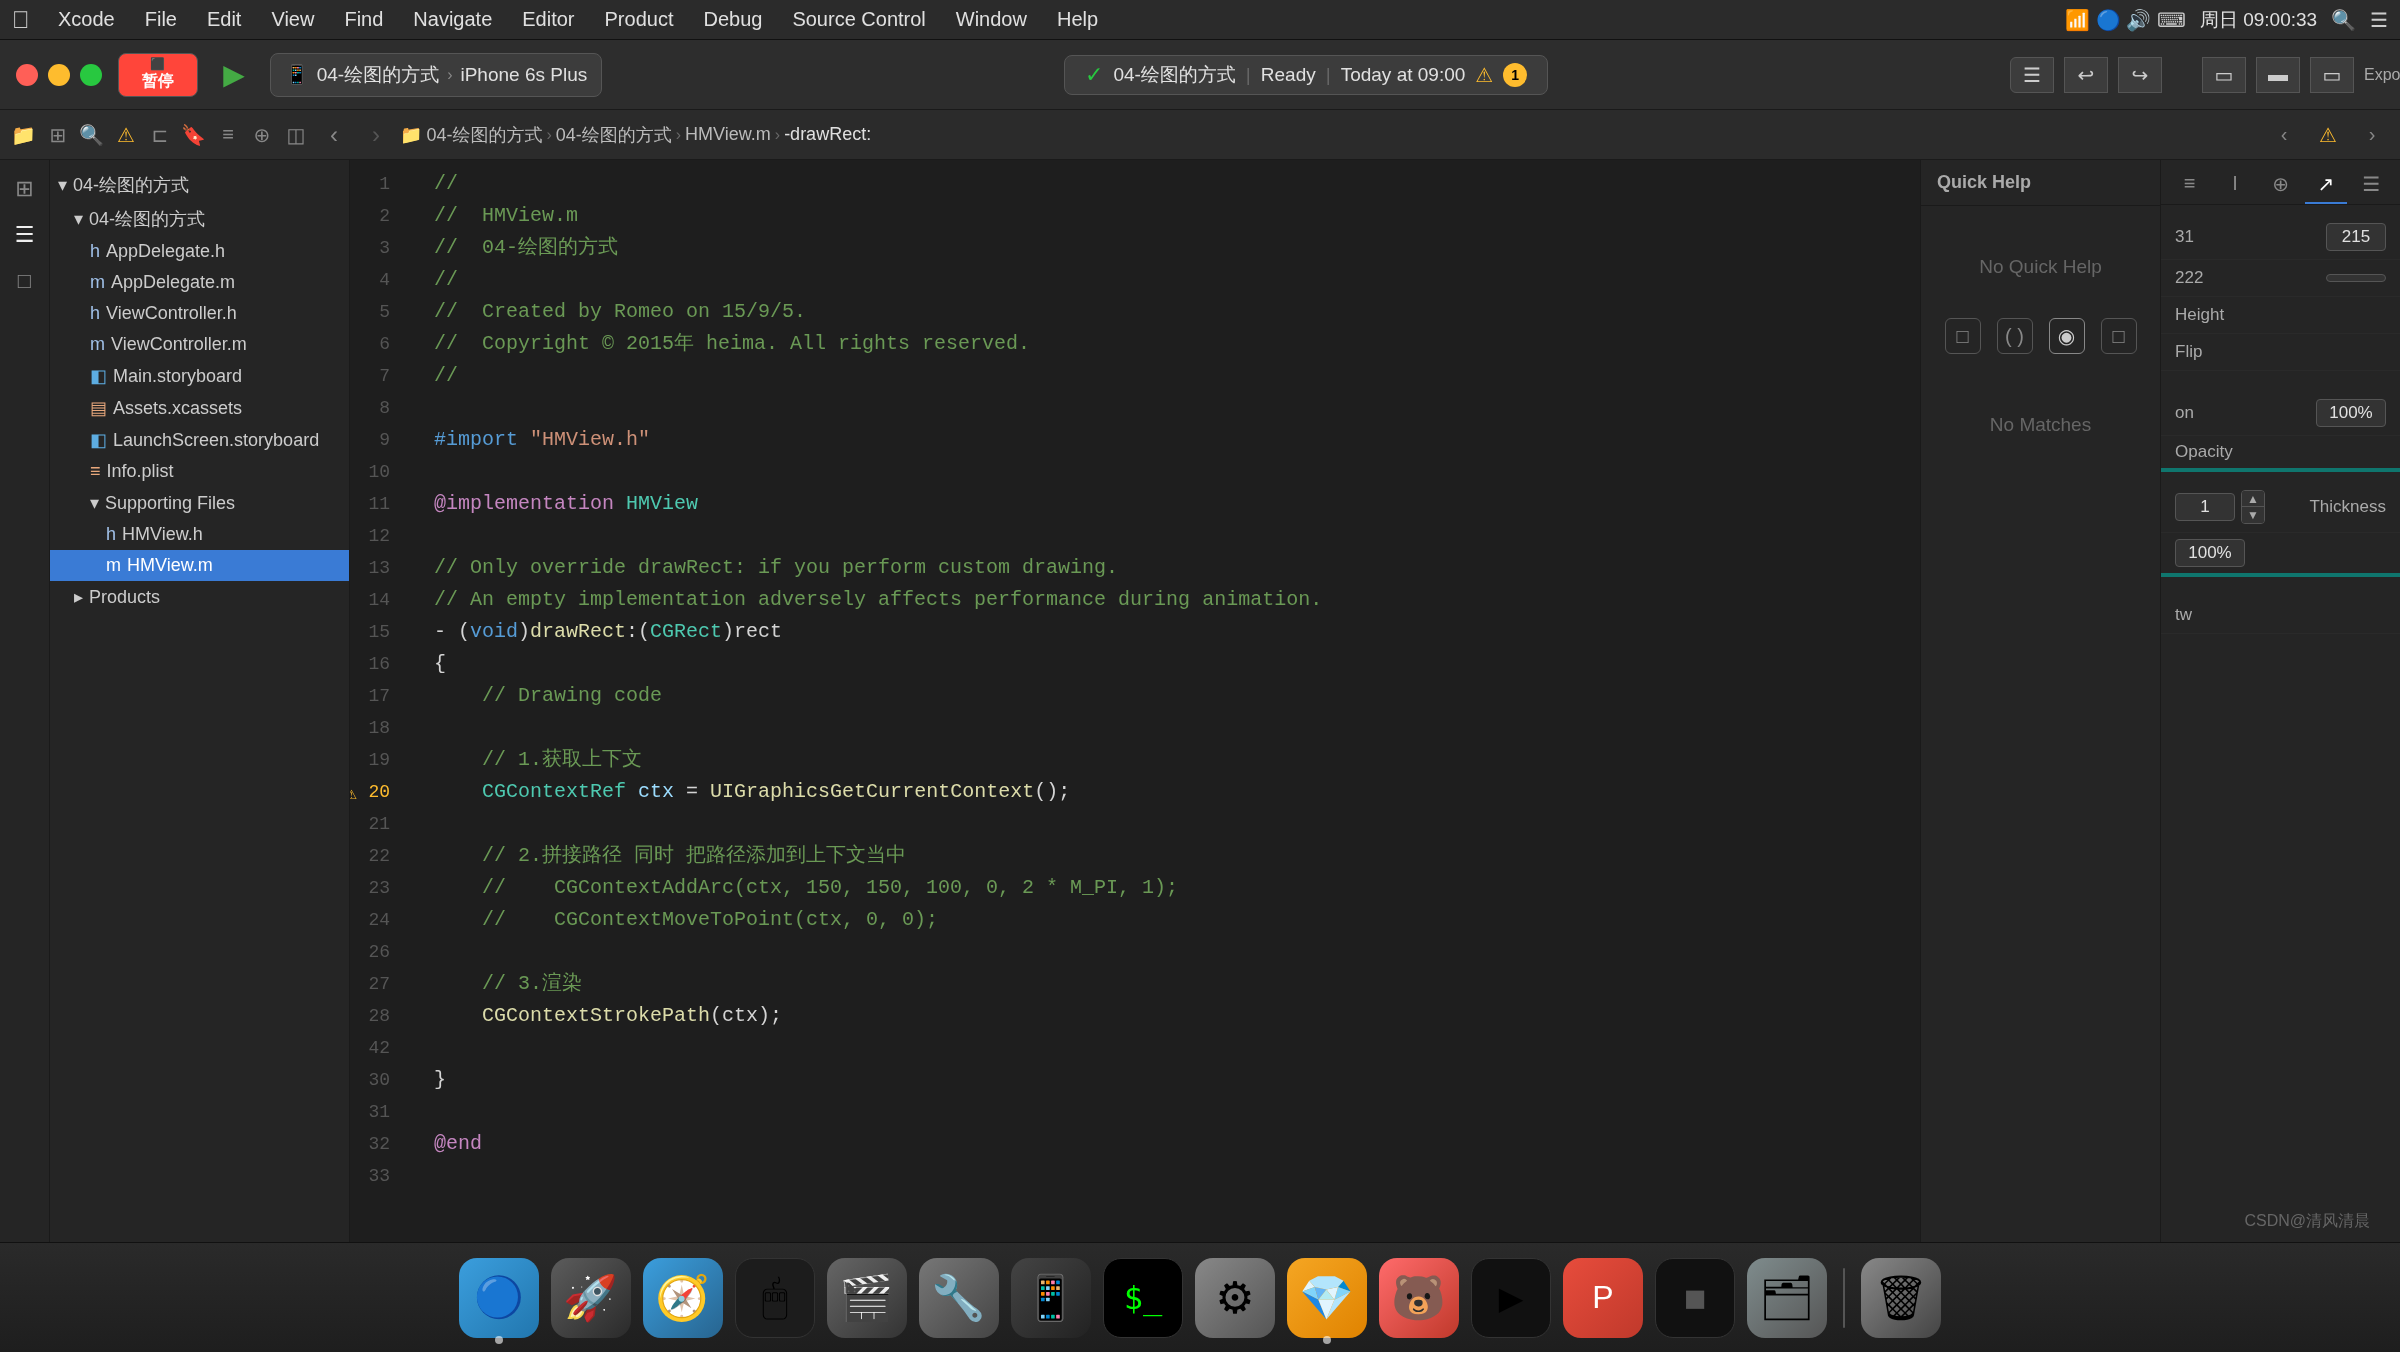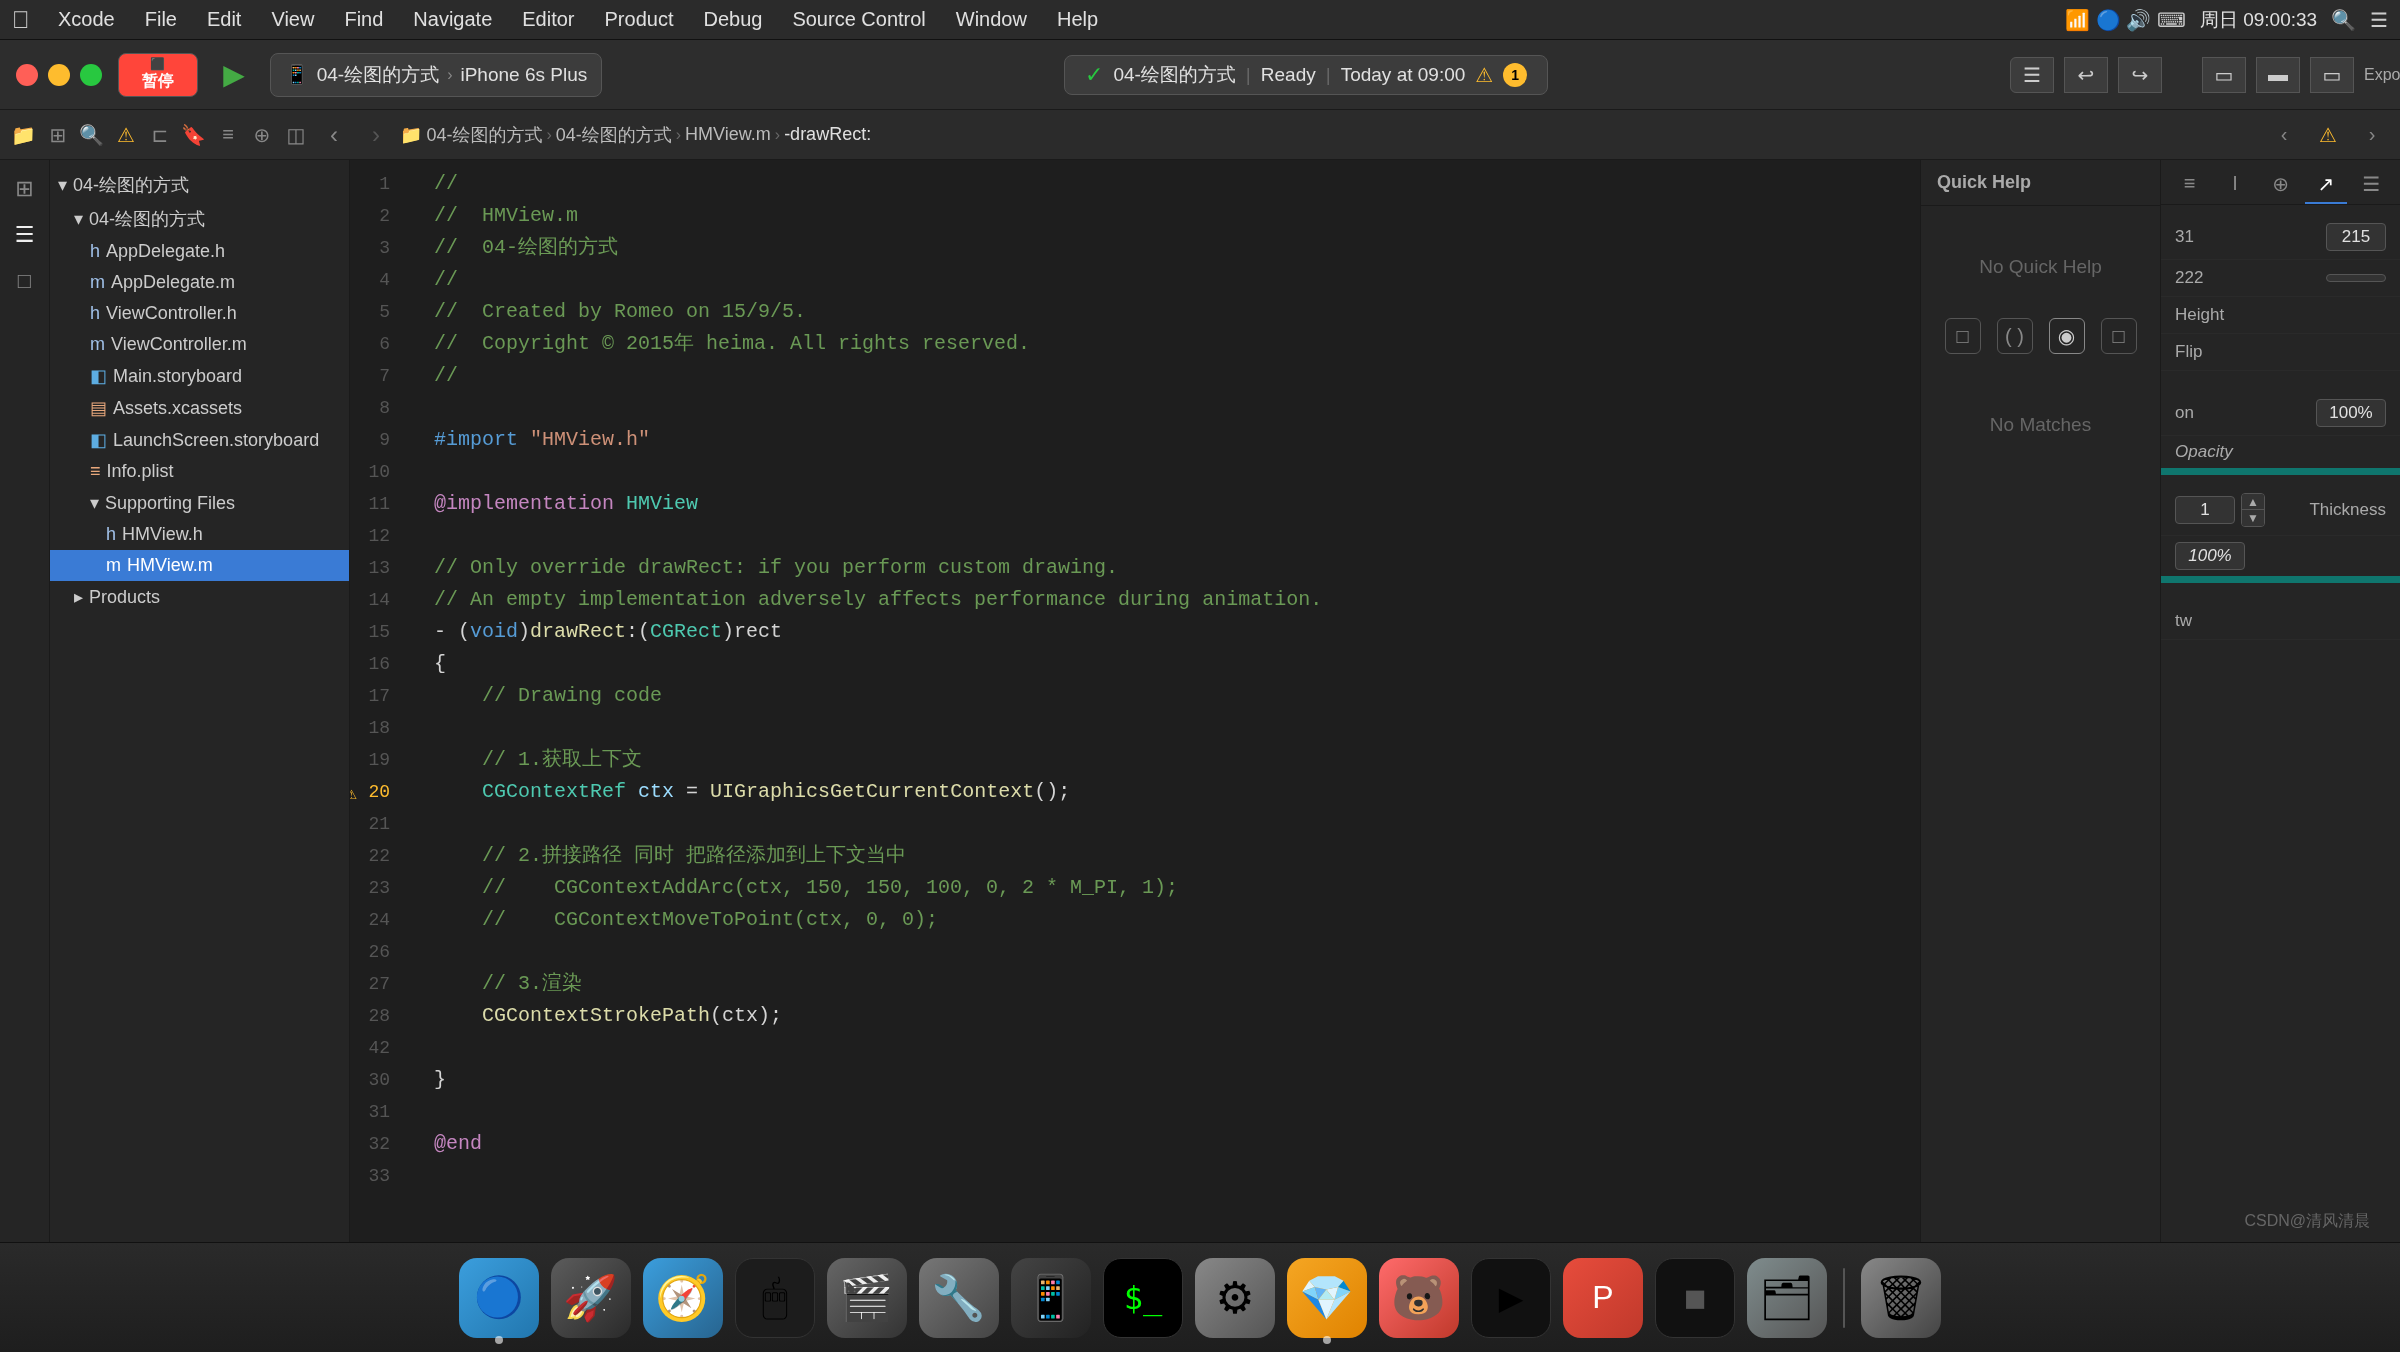--- a/index.html
+++ b/index.html
@@ -405,22 +405,21 @@
       border-radius: 4px;
       padding: 3px 8px;
       min-width: 60px;
       text-align: center;
     }
     .inspector-slider-row {
       display: flex;
       align-items: center;
       padding: 6px 14px;
       gap: 8px;
-      border-bottom: 7px solid #0f766e;
-      font-style: italic;
+      border-bottom: 4px solid #0f766e;
     }
     .inspector-slider-label { color: #aaa; font-size: 17px; flex: 1; }
     .inspector-percent {
       color: #e0e0e0;
       font-size: 17px;
       background: #333;
       border: 1px solid #555;
       border-radius: 4px;
       padding: 3px 8px;
       min-width: 70px;

